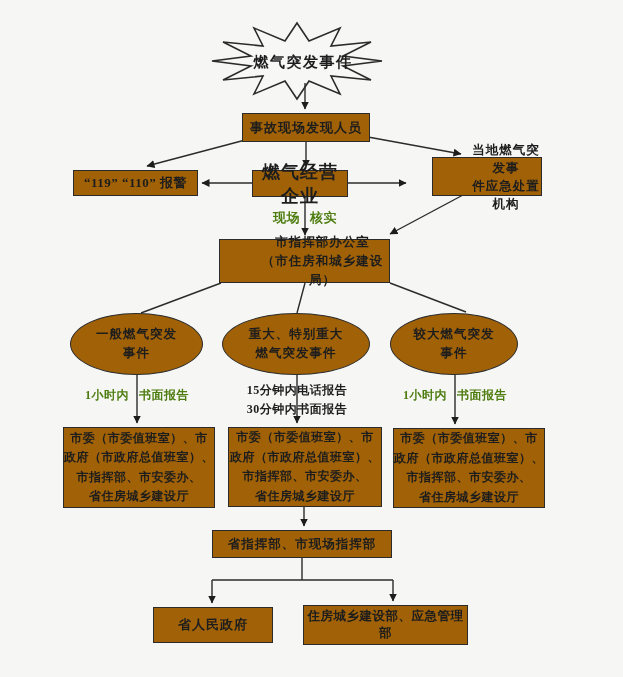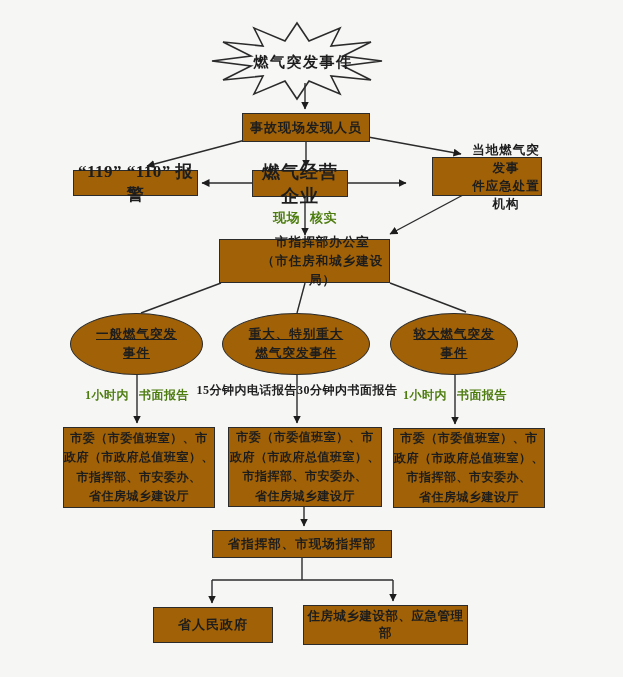--- a/index.html
+++ b/index.html
@@ -15,39 +15,39 @@
     position:absolute;z-index:1;
     border:1.5px solid #2b2b2b;
     background:#a16207;
     display:flex;align-items:center;justify-content:center;
     text-align:center;
     font-weight:700;color:#1d1d1d;
     white-space:pre-line;
     letter-spacing:1px;
     box-sizing:border-box;
   }
-  .ellipse{border-radius:50%;text-decoration:underline;}
+  .ellipse{border-radius:50%;}
   .star-text{
     position:absolute;z-index:1;
     font-weight:700;color:#1d1d1d;
     text-align:center;letter-spacing:1.5px;
     background:transparent;
   }
   .edge-label{
     position:absolute;z-index:1;
     display:flex;justify-content:center;
     font-weight:700;color:#4d7c0f;
     font-size:12px;letter-spacing:0.5px;
     background:transparent;
     transform:translateX(-50%);
   }
   .edge-label .gap{display:inline-block;width:10px;}
   .edge-label-col{
     position:absolute;z-index:1;
-    display:flex;flex-direction:row;align-items:center;
+    display:flex;flex-direction:column;align-items:center;
     transform:translateX(-50%);
   }
   .edge-label-col .row{
     display:flex;justify-content:center;
     font-weight:700;color:#1d1d1d;
     font-size:12px;letter-spacing:0.5px;line-height:19px;
   }
 </style>
 </head>
 <body>
@@ -83,21 +83,21 @@
       <line x1="212" y1="580" x2="393" y2="580"></line>
       <line x1="212" y1="580" x2="212" y2="603" marker-end="url(#arrow)"></line>
       <line x1="393" y1="580" x2="393" y2="601" marker-end="url(#arrow)"></line>
     </g>
   </svg>
 
   <div class="star-text" style="left:237px;top:53px;width:132px;font-size:15px;">燃气突发事件</div>
 
   <div class="node" style="left:242px;top:113px;width:128px;height:29px;font-size:13px;">事故现场发现人员</div>
 
-  <div class="node" style="left:73px;top:170px;width:125px;height:26px;font-size:17px;letter-spacing:0.5px;">“119” “110” 报警</div>
+  <div class="node" style="left:73px;top:170px;width:125px;height:26px;font-size:13px;letter-spacing:0.5px;">“119” “110” 报警</div>
 
   <div class="node" style="left:252px;top:170px;width:96px;height:27px;font-size:18px;">燃气经营企业</div>
 
   <div class="node" style="left:432px;top:157px;width:110px;height:39px;font-size:12.5px;line-height:18px;padding-left:38px;">当地燃气突发事
 件应急处置机构</div>
 
   <div class="node" style="left:219px;top:239px;width:171px;height:44px;font-size:12.5px;line-height:19px;padding-left:36px;">市指挥部办公室
 （市住房和城乡建设局）</div>
 
   <div class="node ellipse" style="left:70px;top:313px;width:133px;height:62px;font-size:12.5px;line-height:19px;">一般燃气突发

